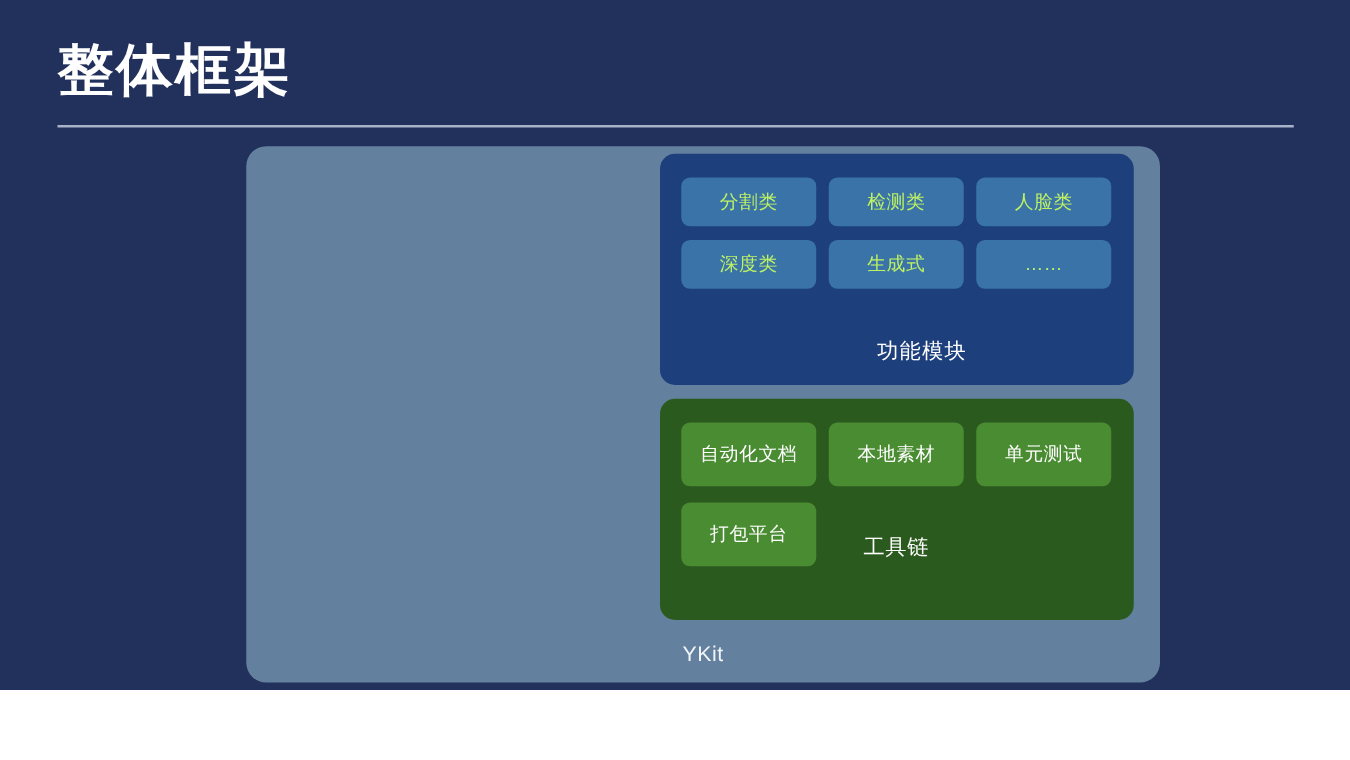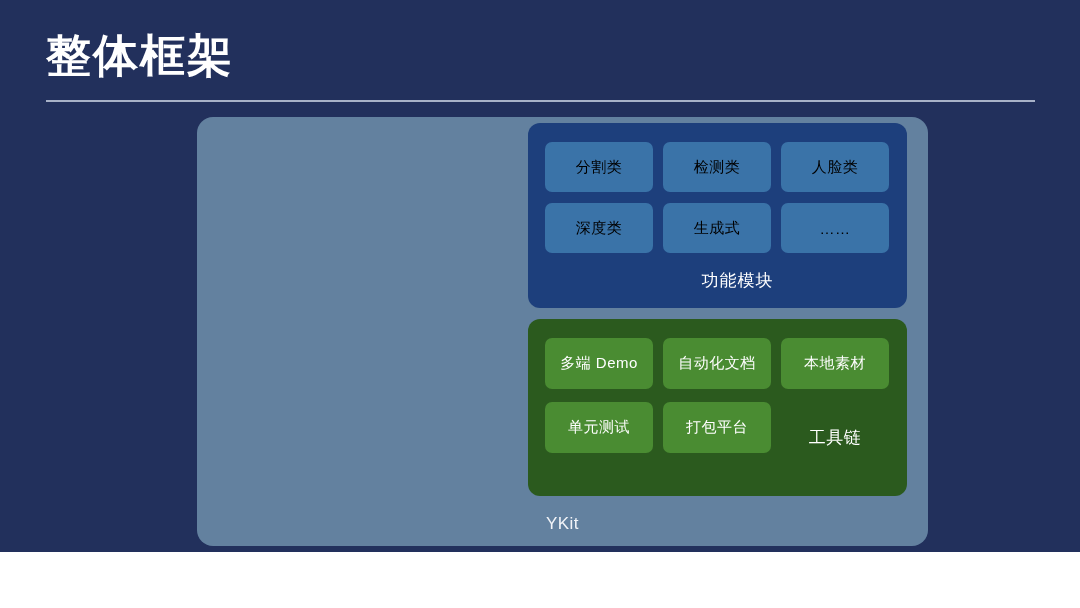--- a/index.html
+++ b/index.html
@@ -139,27 +139,27 @@
     position: absolute;
     left: 17px;
     top: 19px;
     width: 345px;
     display: flex;
     flex-wrap: wrap;
     gap: 11px 10px;
   }
   .card-func {
     width: 108px;
-    height: 50px;
+    height: 39px;
     background: #3a73a8;
     border-radius: 7px;
     display: flex;
     align-items: center;
     justify-content: center;
-    color: #000000;
+    color: #bef264;
     font-size: 15px;
     letter-spacing: 0.5px;
     white-space: nowrap;
   }
   .panel-func .panel-label {
     bottom: 16px;
   }
 
   
   .panel-tools {
@@ -229,21 +229,20 @@
           <div class="card-func">人脸类</div>
           <div class="card-func">深度类</div>
           <div class="card-func">生成式</div>
           <div class="card-func">……</div>
         </div>
         <div class="panel-label">功能模块</div>
       </div>
 
       <div class="panel panel-tools">
         <div class="tools-grid">
-          <div class="card-tool">多端 Demo</div>
           <div class="card-tool">自动化文档</div>
           <div class="card-tool">本地素材</div>
           <div class="card-tool">单元测试</div>
           <div class="card-tool">打包平台</div>
           <div class="card-tool is-label">工具链</div>
         </div>
       </div>
 
       <div class="ykit-label">YKit</div>
     </div>

